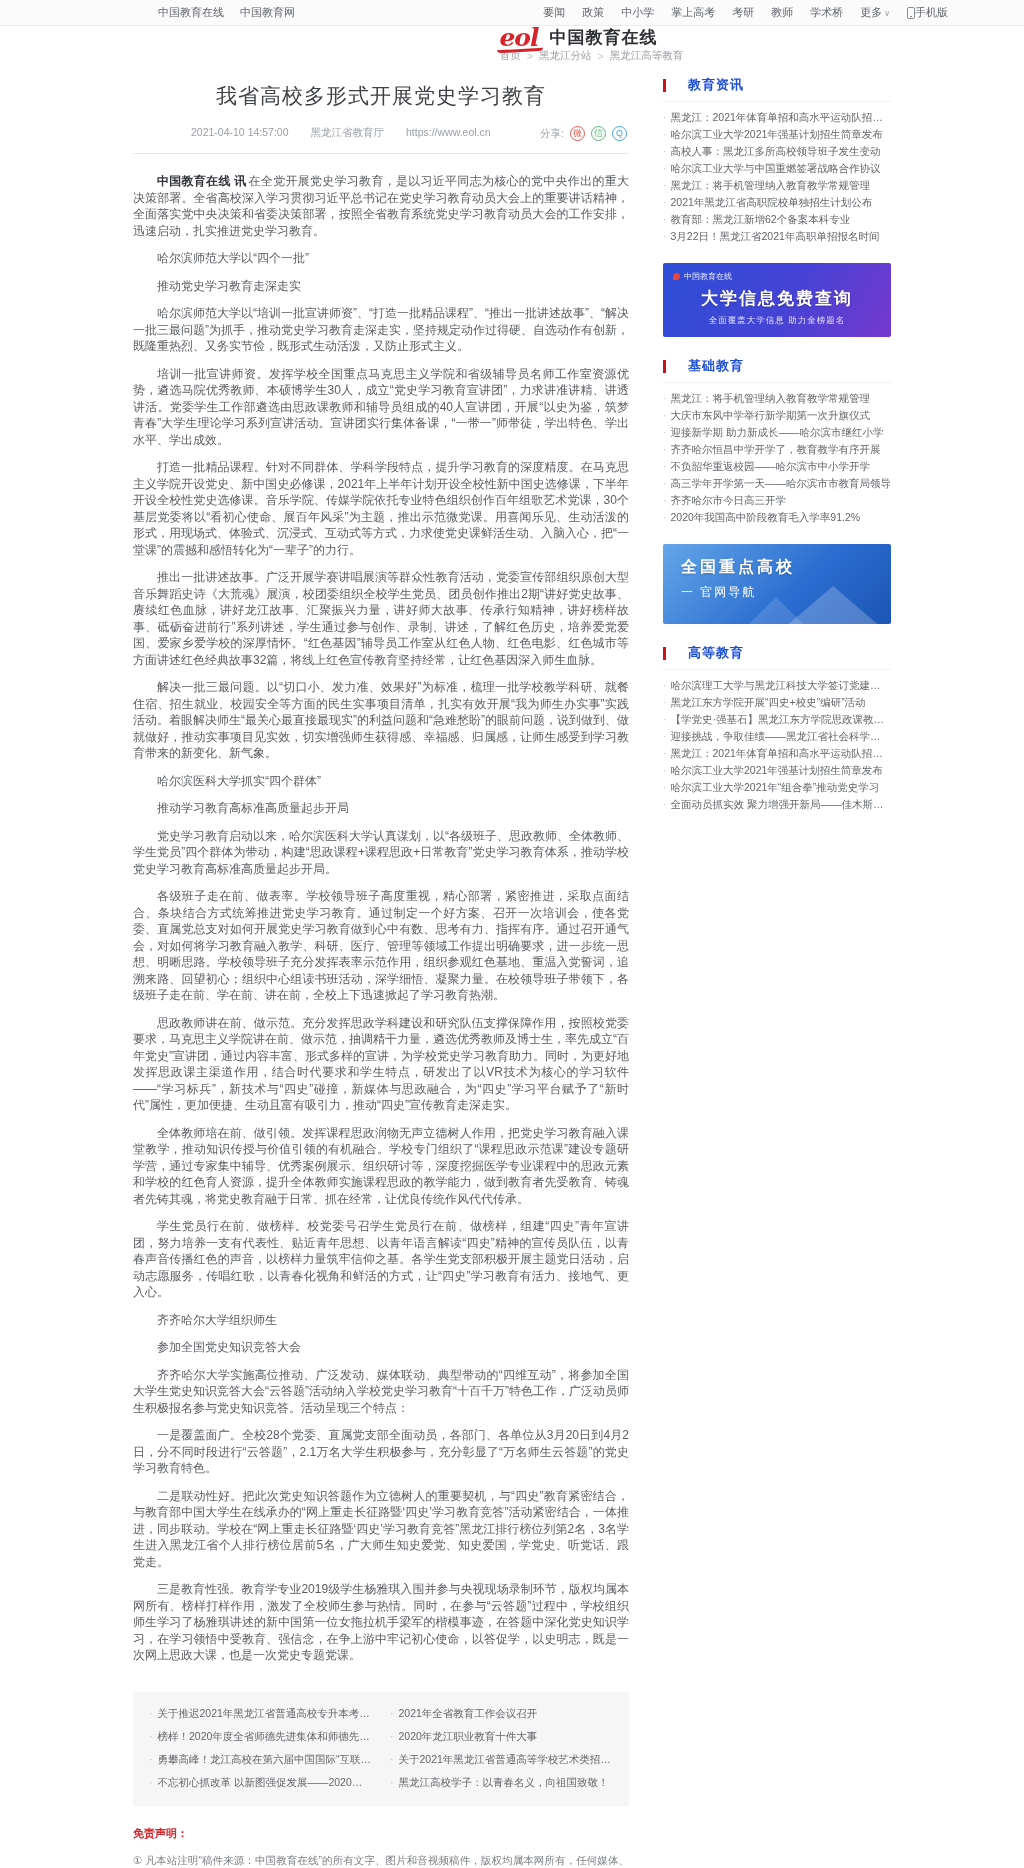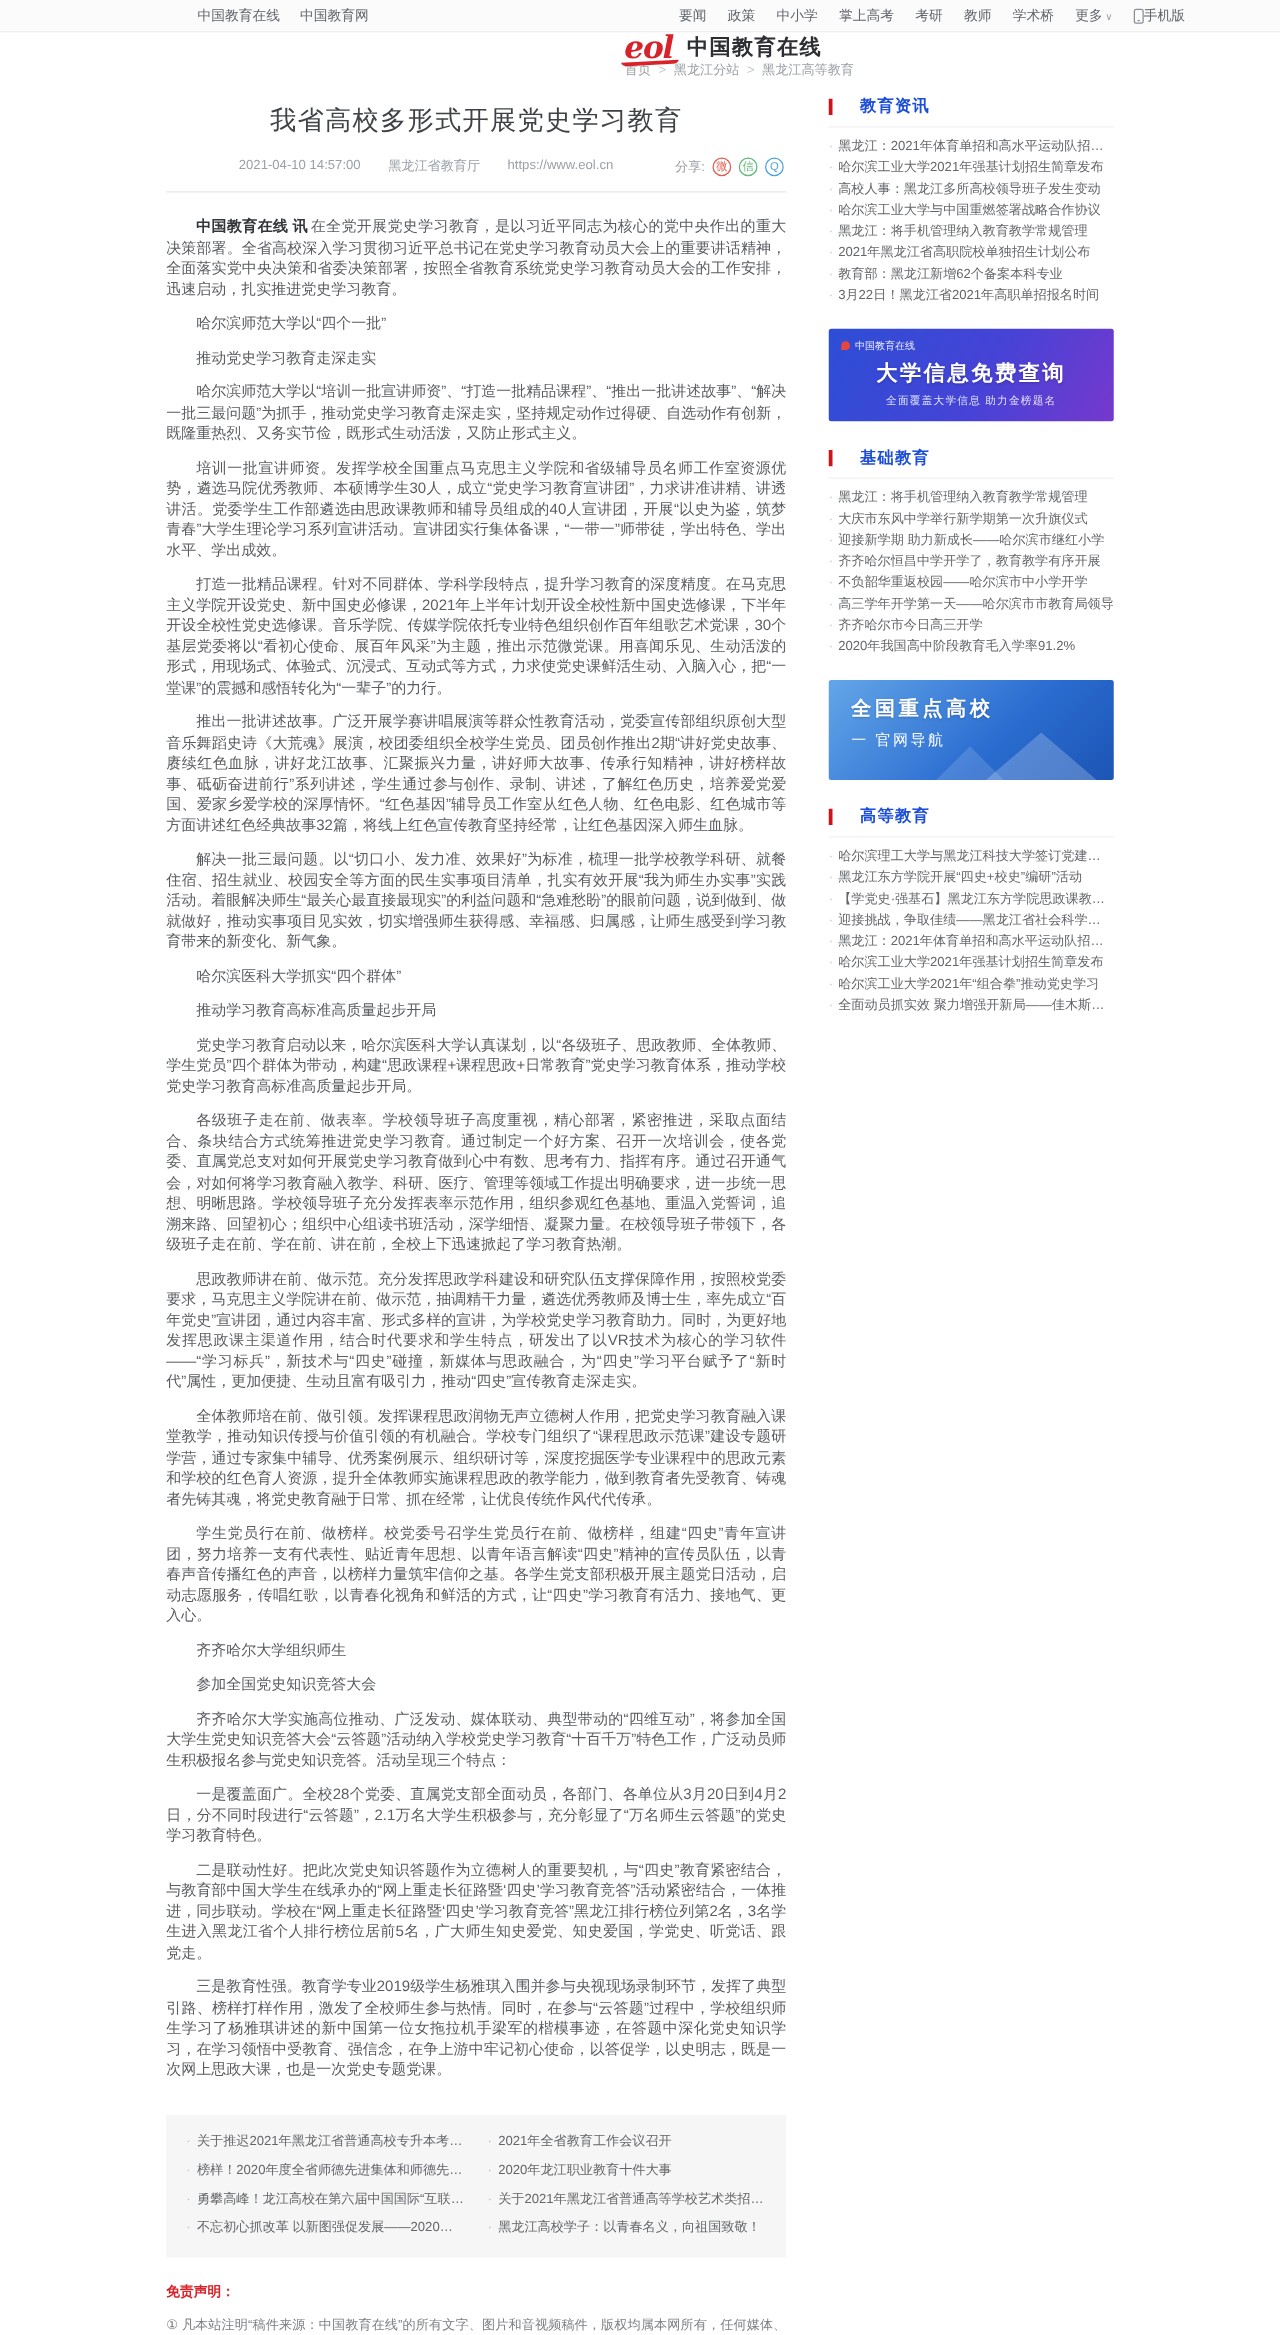--- a/index.html
+++ b/index.html
@@ -189,21 +189,21 @@
         <p class="art-p"><span>齐齐哈尔大学组织师生</span></p>
 
         <p class="art-p"><span>参加全国党史知识竞答大会</span></p>
 
         <p class="art-p"><span>齐齐哈尔大学实施高位推动、广泛发动、媒体联动、典型带动的“四维互动”，将参加全国大学生党史知识竞答大会“云答题”活动纳入学校党史学习教育“十百千万”特色工作，广泛动员师生积极报名参与党史知识竞答。活动呈现三个特点：</span></p>
 
         <p class="art-p"><span>一是覆盖面广。全校28个党委、直属党支部全面动员，各部门、各单位从3月20日到4月2日，分不同时段进行“云答题”，2.1万名大学生积极参与，充分彰显了“万名师生云答题”的党史学习教育特色。</span></p>
 
         <p class="art-p"><span>二是联动性好。把此次党史知识答题作为立德树人的重要契机，与“四史”教育紧密结合，与教育部中国大学生在线承办的“网上重走长征路暨‘四史’学习教育竞答”活动紧密结合，一体推进，同步联动。学校在“网上重走长征路暨‘四史’学习教育竞答”黑龙江排行榜位列第2名，3名学生进入黑龙江省个人排行榜位居前5名，广大师生知史爱党、知史爱国，学党史、听党话、跟党走。</span></p>
 
-        <p class="art-p"><span>三是教育性强。教育学专业2019级学生杨雅琪入围并参与央视现场录制环节，发挥了典型引路、榜样打样作用，激发了全校师生参与热情。同时，在参与“云答题”过程中，学校组织师生学习了杨雅琪讲述的新中国第一位女拖拉机手梁军的楷模事迹，在答题中深化党史知识学习，在学习领悟中受教育、强信念，在争上游中牢记初心使命，以答促学，以史明志，既是一次网上思政大课，也是一次党史专题党课。</span></p>
+        <p class="art-p"><span>三是教育性强。教育学专业2019级学生杨雅琪入围并参与央视现场录制环节，版权均属本网所有、榜样打样作用，激发了全校师生参与热情。同时，在参与“云答题”过程中，学校组织师生学习了杨雅琪讲述的新中国第一位女拖拉机手梁军的楷模事迹，在答题中深化党史知识学习，在学习领悟中受教育、强信念，在争上游中牢记初心使命，以答促学，以史明志，既是一次网上思政大课，也是一次党史专题党课。</span></p>
       </div>
 
     <div class="related">
       <ul class="rel-col">
 
       <li>关于推迟2021年黑龙江省普通高校专升本考试时间的公告</li>
           <li>榜样！2020年度全省师德先进集体和师德先进个人表彰名单…</li>
           <li>勇攀高峰！龙江高校在第六届中国国际“互联网+”大学生…</li>
           <li>不忘初心抓改革 以新图强促发展——2020年黑龙江省职业…</li>
         </ul>

